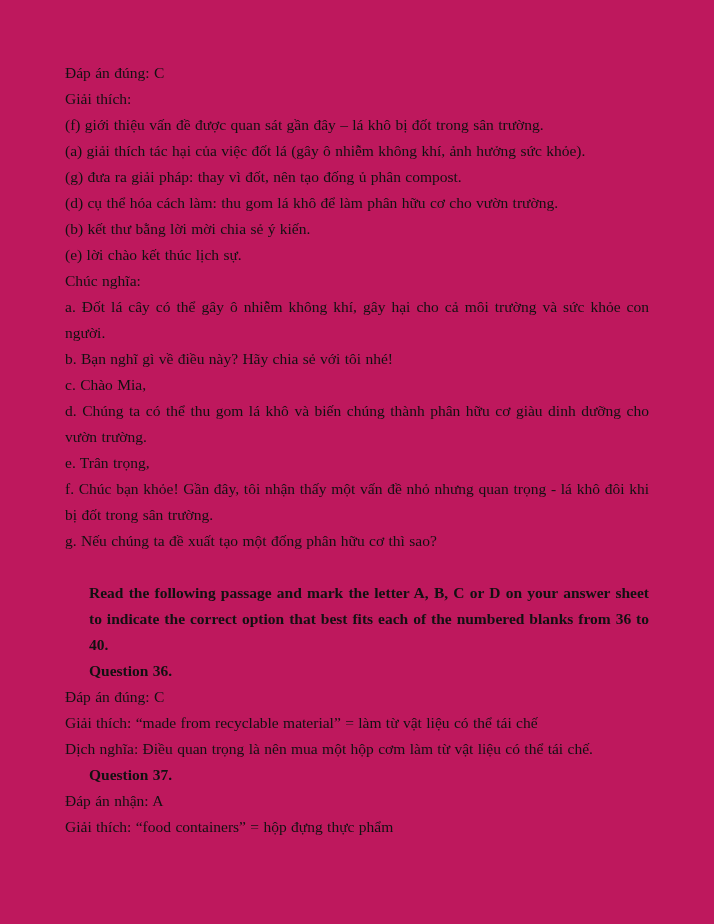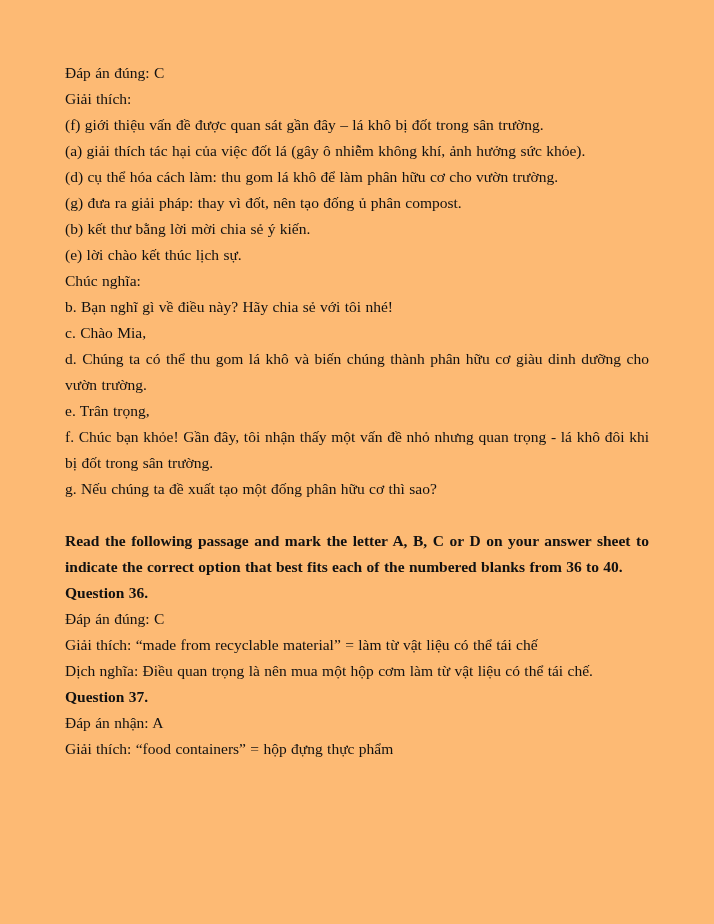--- a/index.html
+++ b/index.html
@@ -12,54 +12,56 @@
     height: 924px;
     overflow: hidden;
     font-family: "Liberation Serif", "DejaVu Serif", serif;
     color: #111111;
   }
   .page {
     box-sizing: border-box;
     width: 714px;
     height: 924px;
     padding: 60px 65px 11px 65px;
-    background: #fdba74;
+    background: #be185d;
   }
   .doc-body {
     width: 584px;
   }
   .line {
     margin: 0;
     font-size: 15.5px;
     line-height: 26px;
     text-align: justify;
     white-space: normal;
     word-spacing: 0.5px;
   }
   .line.bold {
     font-weight: bold;
+    margin-left: 24px;
   }
   .spacer {
     height: 26px;
   }
 </style>
 </head>
 <body>
 
 <div class="page">
   <div class="doc-body">
     <p class="line">Đáp án đúng: C</p>
     <p class="line">Giải thích:</p>
     <p class="line">(f) giới thiệu vấn đề được quan sát gần đây – lá khô bị đốt trong sân trường.</p>
     <p class="line">(a) giải thích tác hại của việc đốt lá (gây ô nhiễm không khí, ảnh hưởng sức khỏe).</p>
+    <p class="line">(g) đưa ra giải pháp: thay vì đốt, nên tạo đống ủ phân compost.</p>
     <p class="line">(d) cụ thể hóa cách làm: thu gom lá khô để làm phân hữu cơ cho vườn trường.</p>
-    <p class="line">(g) đưa ra giải pháp: thay vì đốt, nên tạo đống ủ phân compost.</p>
     <p class="line">(b) kết thư bằng lời mời chia sẻ ý kiến.</p>
     <p class="line">(e) lời chào kết thúc lịch sự.</p>
     <p class="line">Chúc nghĩa:</p>
+    <p class="line">a. Đốt lá cây có thể gây ô nhiễm không khí, gây hại cho cả môi trường và sức khỏe con người.</p>
     <p class="line">b. Bạn nghĩ gì về điều này? Hãy chia sẻ với tôi nhé!</p>
     <p class="line">c. Chào Mia,</p>
     <p class="line">d. Chúng ta có thể thu gom lá khô và biến chúng thành phân hữu cơ giàu dinh dưỡng cho vườn trường.</p>
     <p class="line">e. Trân trọng,</p>
     <p class="line">f. Chúc bạn khỏe! Gần đây, tôi nhận thấy một vấn đề nhỏ nhưng quan trọng - lá khô đôi khi bị đốt trong sân trường.</p>
     <p class="line">g. Nếu chúng ta đề xuất tạo một đống phân hữu cơ thì sao?</p>
     <div class="spacer"></div>
     <p class="line bold">Read the following passage and mark the letter A, B, C or D on your answer sheet to indicate the correct option that best fits each of the numbered blanks from 36 to 40.</p>
     <p class="line bold">Question 36.</p>
     <p class="line">Đáp án đúng: C</p>

